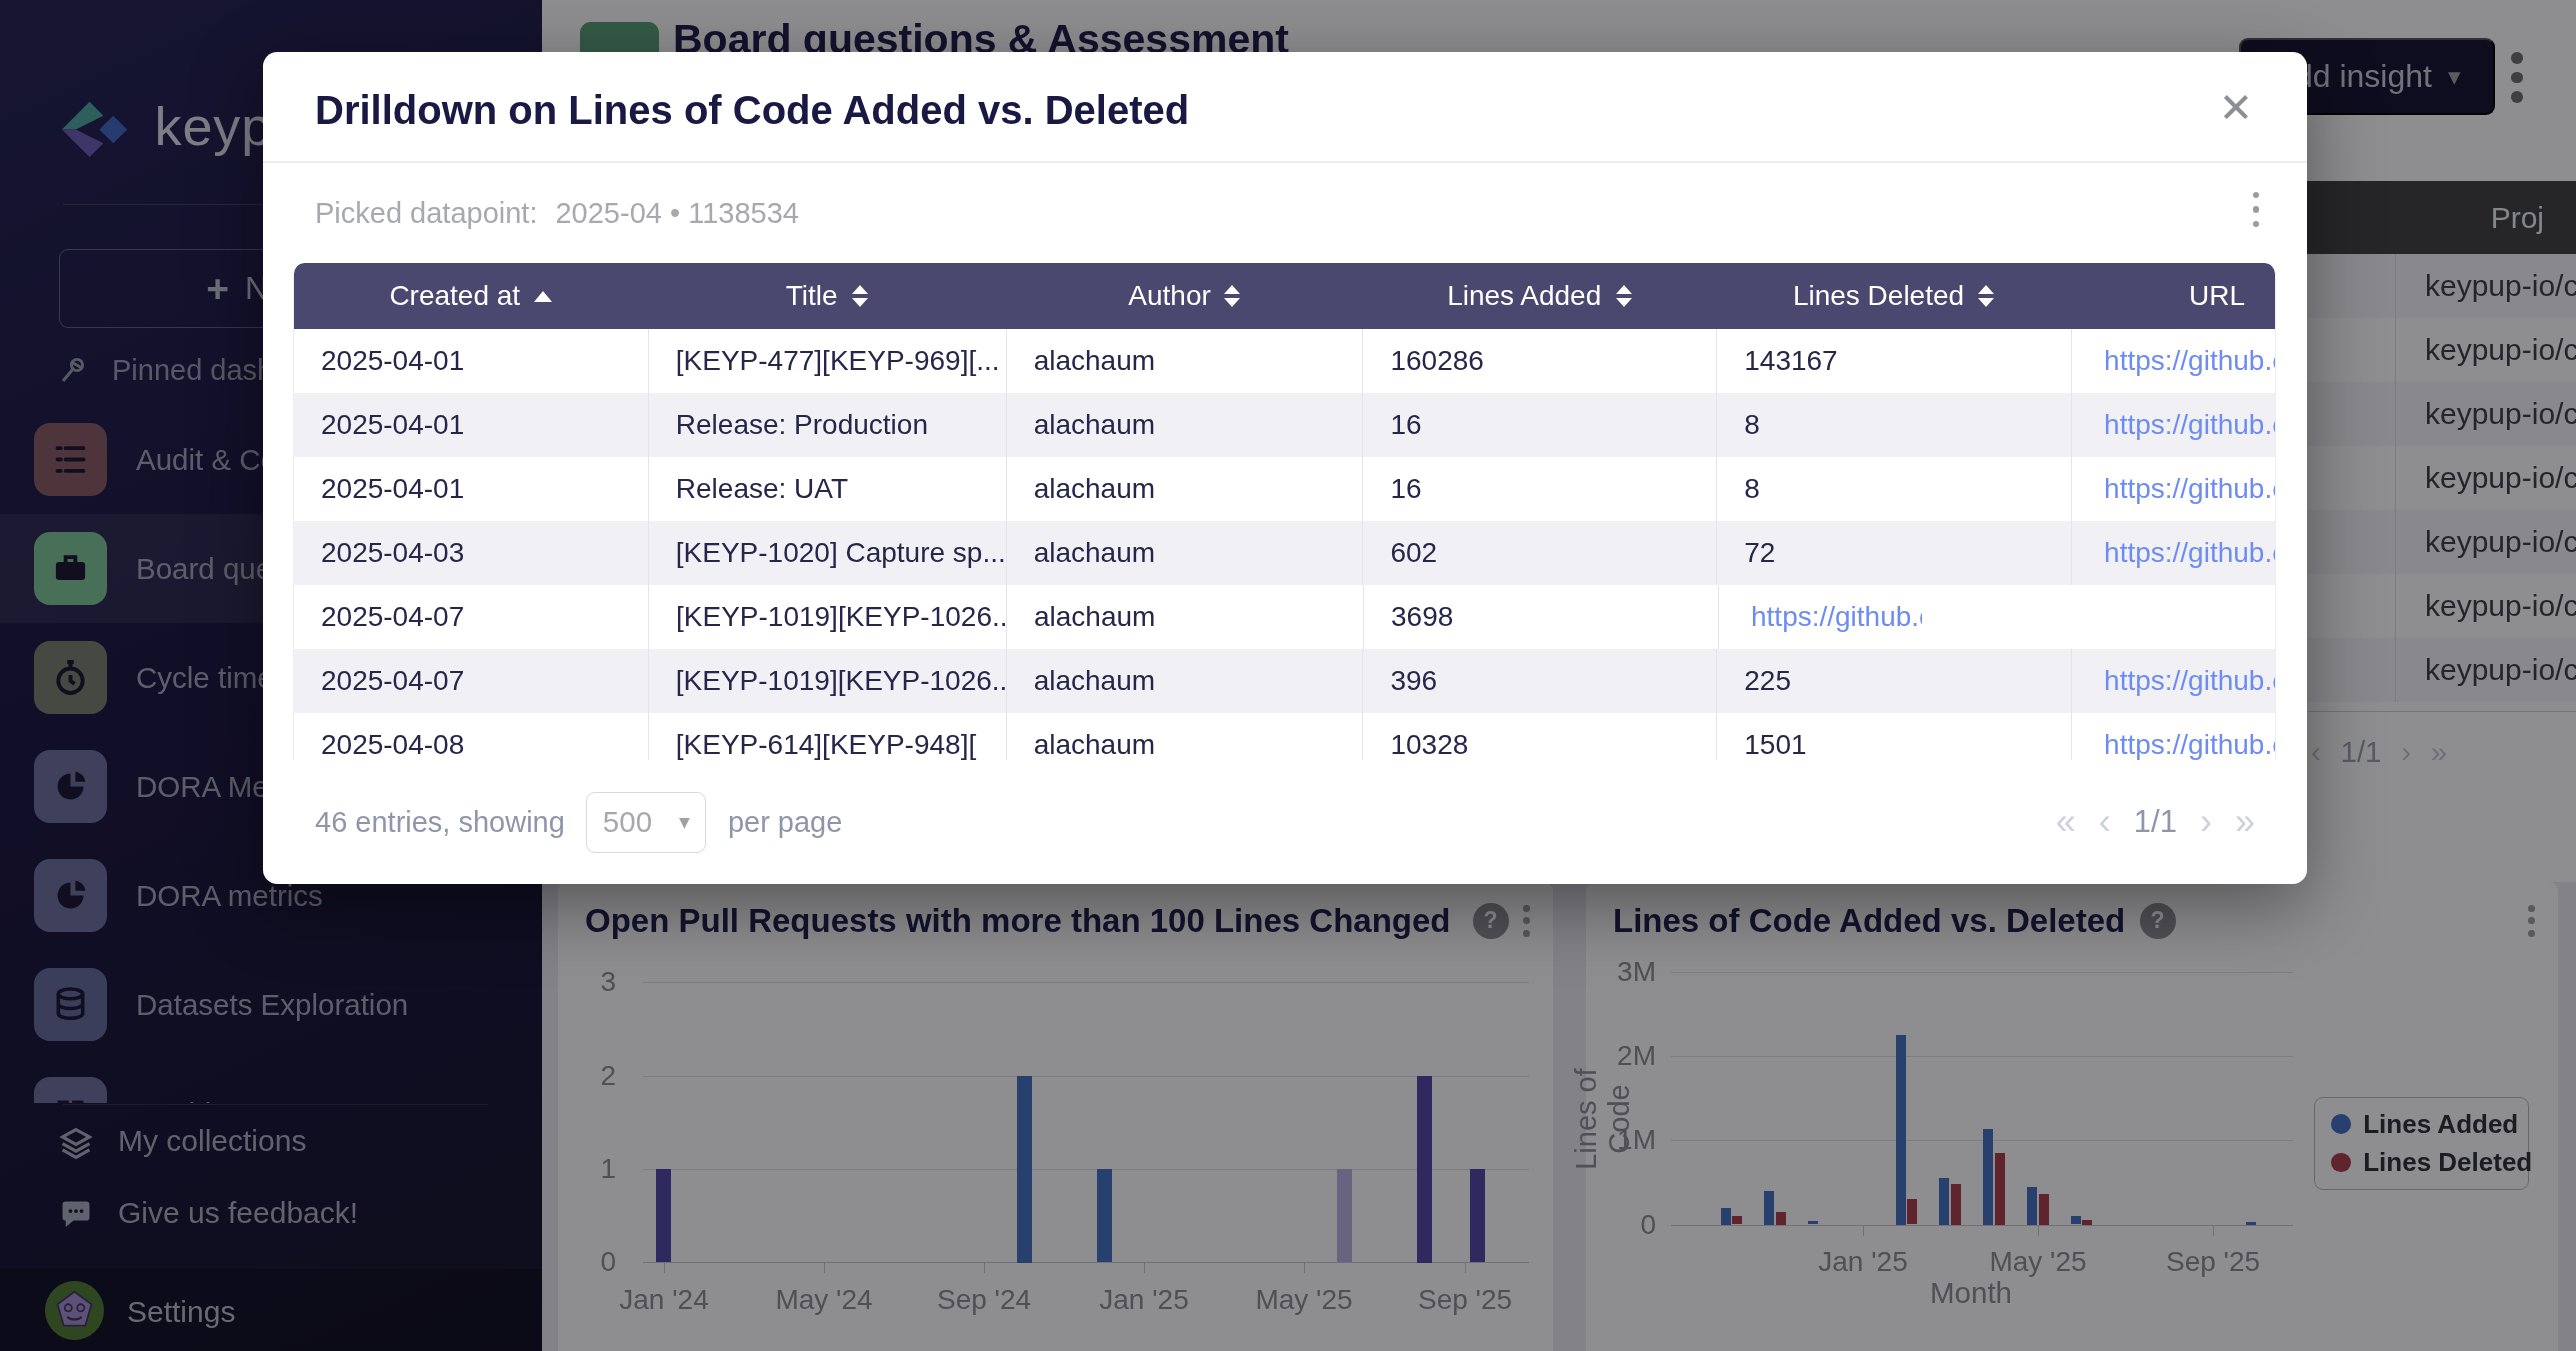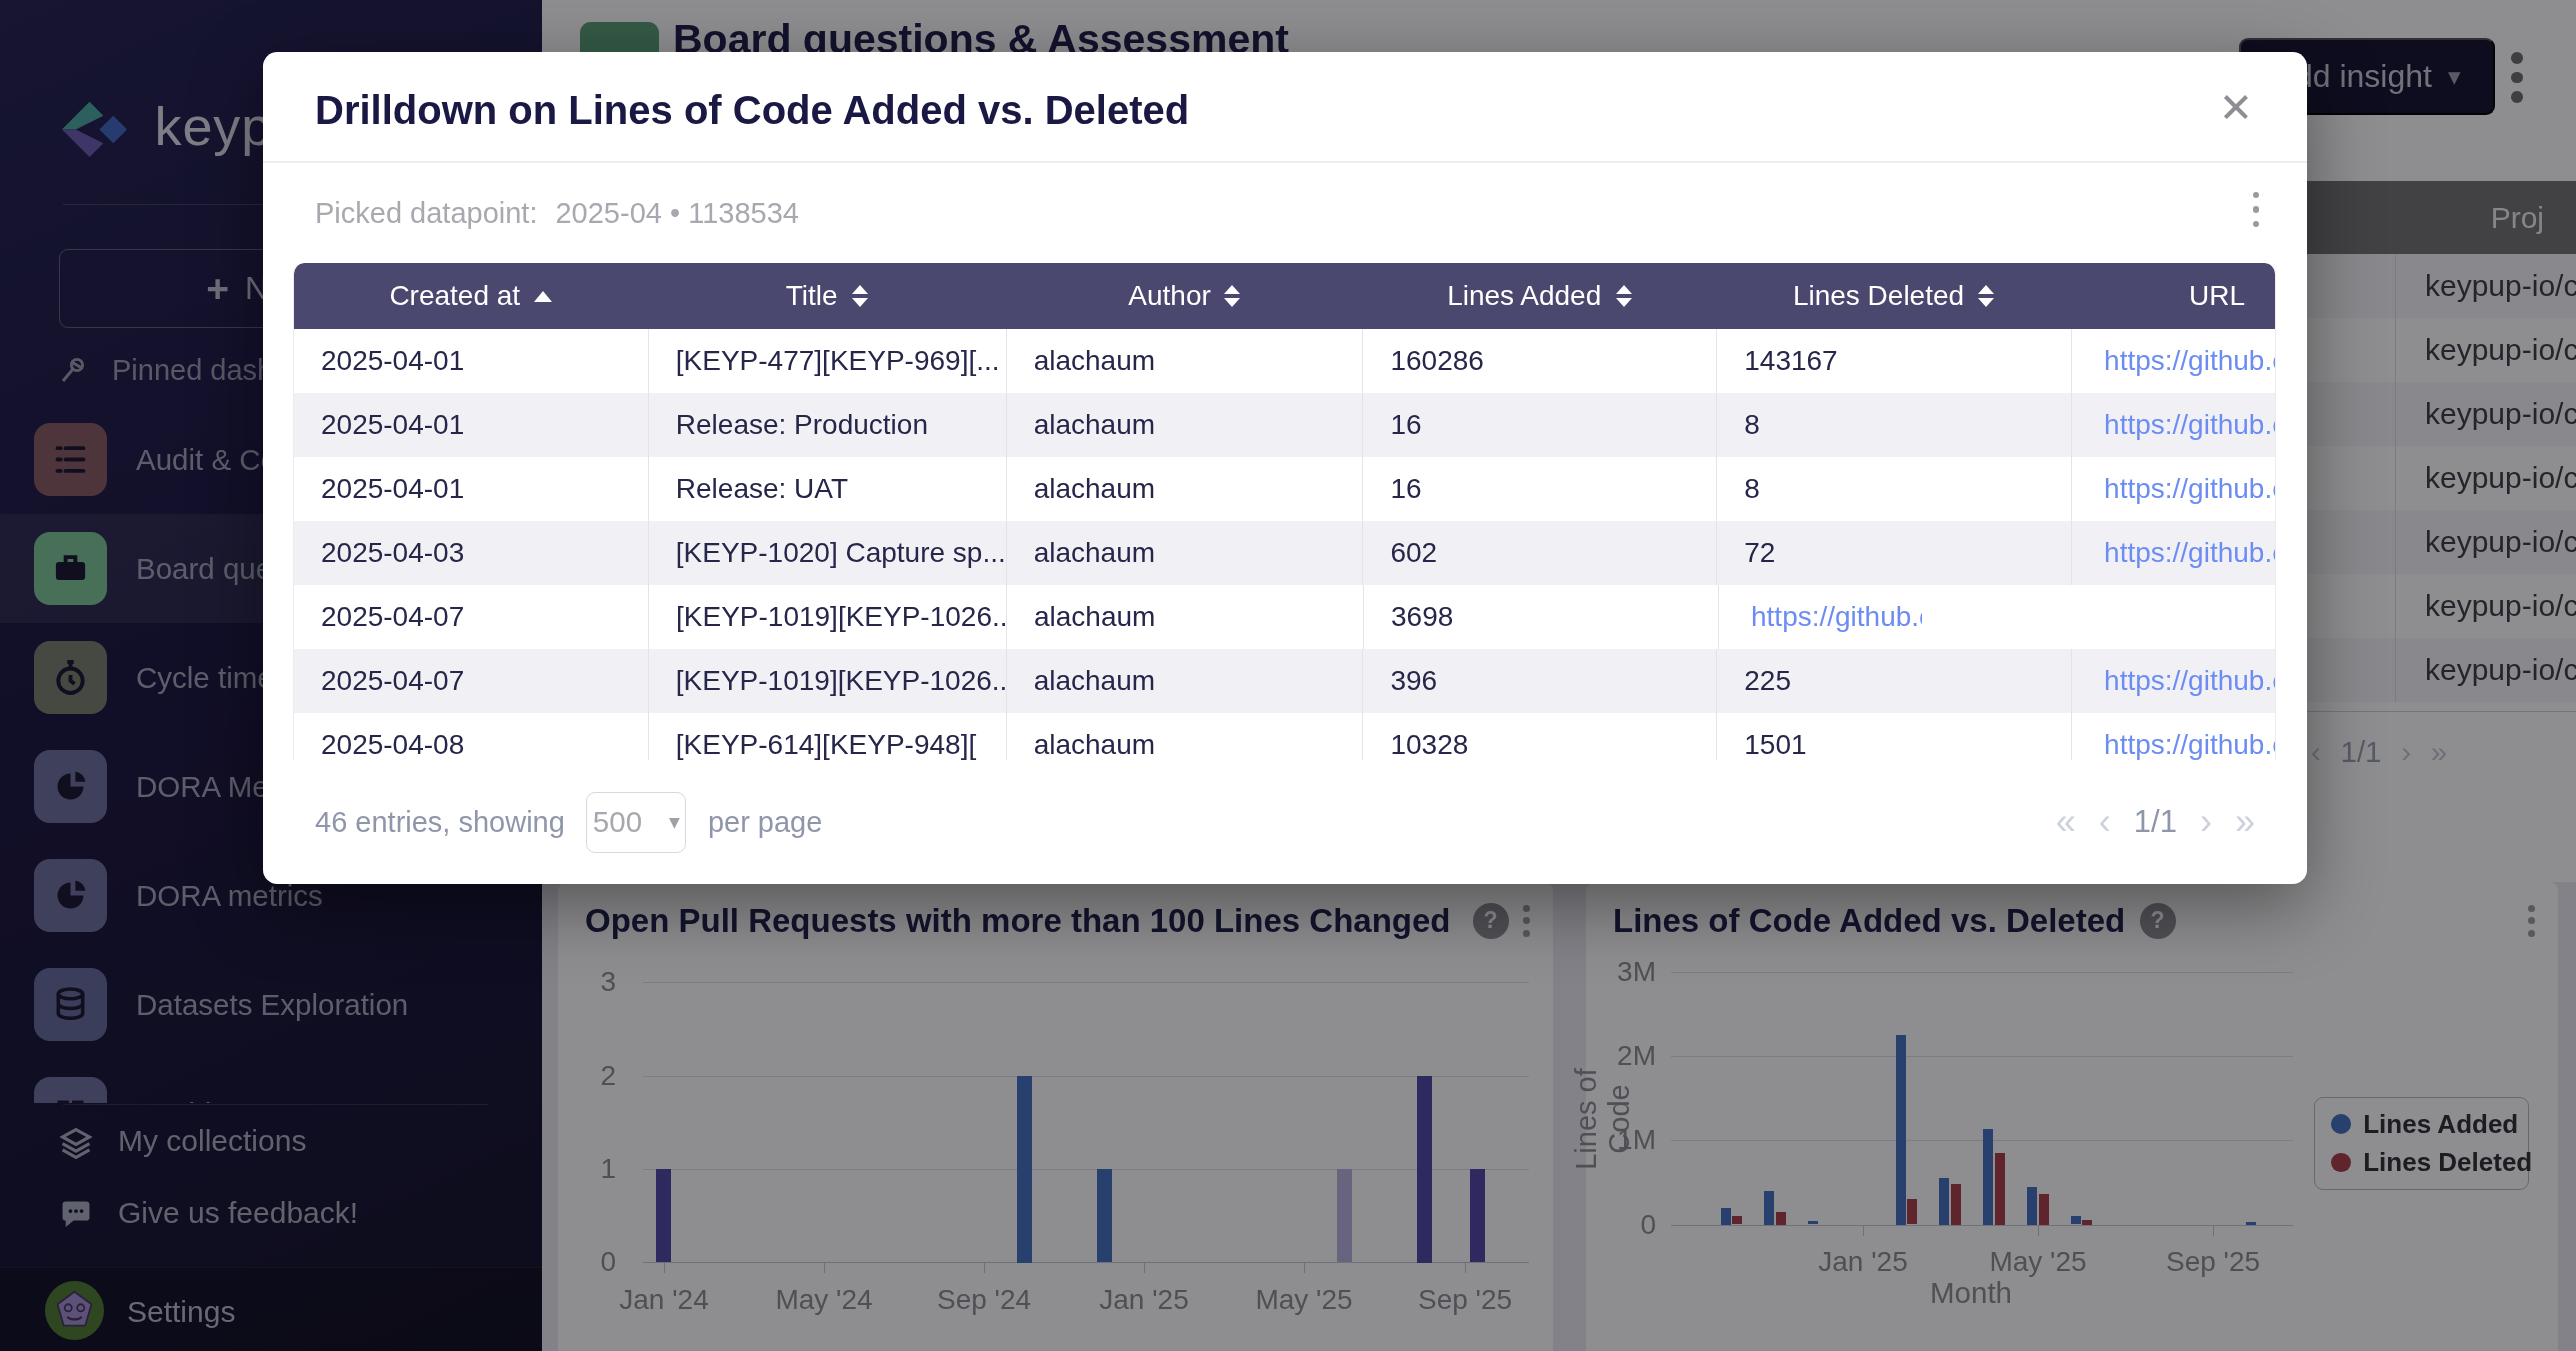--- a/index.html
+++ b/index.html
@@ -46,21 +46,21 @@
              border-radius:9px; color:#c9ccd7; font-size:32px; display:flex; align-items:center;
              justify-content:center; gap:16px; }
   .caret { font-size:25px; color:#9da0ab; }
   .kebab { display:flex; flex-direction:column; align-items:center; }
   .kebab i { border-radius:50%; background:#9b9ba3; display:block; }
   .header-kebab { position:absolute; left:1969px; top:52px; gap:8px; }
   .header-kebab i { width:11.6px; height:11.6px; background:#6d6d72; }
 
   .bg-card { position:absolute; left:1604px; top:181px; width:430px; height:598px; background:#fff;
              border-radius:9px 0 0 0; overflow:hidden; }
-  .bg-head { height:73px; background:#737373; position:relative; }
+  .bg-head { height:73px; background:#404040; position:relative; }
   .bg-head span { position:absolute; right:32px; top:19.7px; font-size:30px; color:#eef0f6; }
   .bg-rows { position:relative; }
   .bg-rows:before { content:''; position:absolute; left:249px; top:0; bottom:0; width:0.9px; background:#dcdce3; }
   .bgrow { height:64px; display:flex; align-items:center; }
   .bgrow:nth-child(odd) { background:#f6f6f9; }
   .bgrow span { margin-left:279px; font-size:30px; color:#3c3c46; white-space:nowrap; }
   .bg-div { height:0.9px; background:#cfcfd8; margin-top:9px; }
   .bg-pg { display:flex; justify-content:center; align-items:center; gap:19.7px; margin-top:23px;
            font-size:29.5px; color:#c3c8d2; }
   .bg-pg .pg-num { color:#9aa1b1; }
@@ -117,21 +117,21 @@
   .c3 { width:354px; } .c4 { width:355px; } .c5 { width:204px; }
   .sortstack { display:flex; flex-direction:column; align-items:center; }
   .tri-up { width:0; height:0; border-left:8px solid transparent; border-right:8px solid transparent;
             border-bottom:9.8px solid #fff; }
   .tri-down { width:0; height:0; border-left:8px solid transparent; border-right:8px solid transparent;
               border-top:9.8px solid #fff; margin-top:3.6px; }
   .tri-up.big { border-left-width:9px; border-right-width:9px; border-bottom-width:11.6px; }
   .m-footer { position:absolute; left:0; right:0; top:736px; height:68px; display:flex; align-items:center;
               justify-content:space-between; padding:0 52px; }
   .f-left { display:flex; align-items:center; gap:21.5px; font-size:29px; color:#8f96a9; }
-  .select { width:100px; height:61px; border:1.8px solid #d8d8e0; border-radius:9px; display:flex;
+  .select { width:120px; height:61px; border:1.8px solid #d8d8e0; border-radius:9px; display:flex;
             align-items:center; justify-content:center; gap:27px; color:#a7a7af; font-size:29.5px; cursor:pointer; }
   .select .caret { font-size:21.5px; color:#a0a0a8; }
   .f-right { display:flex; align-items:center; gap:23px; font-size:36px; color:#ccd1db; }
   .f-right .pg-num { font-size:31px; color:#8f96a9; }
 </style>
 </head>
 <body>
 
 <div class="stage">
 

